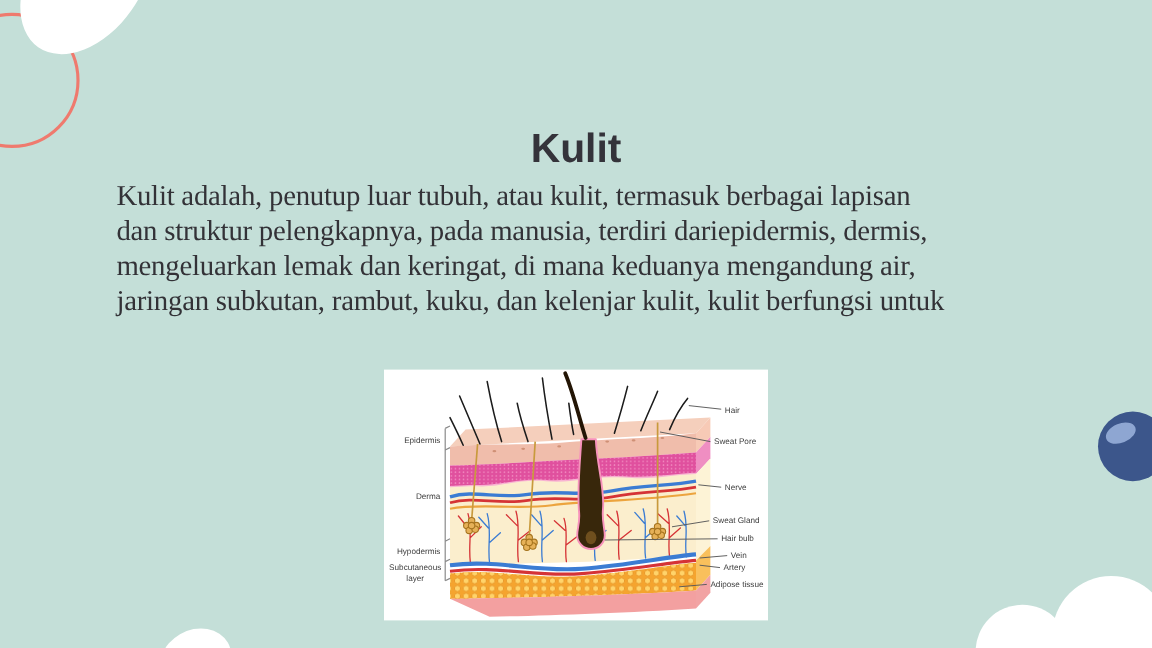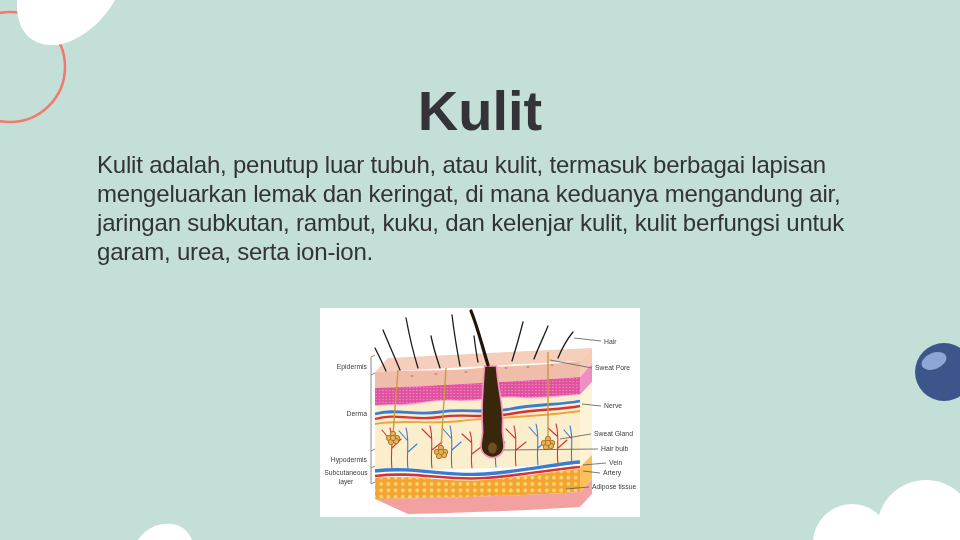--- a/index.html
+++ b/index.html
@@ -1,24 +1,24 @@
 <!DOCTYPE html>
 <html><head>
 <meta charset="utf-8">
 <style>
   html,body{margin:0;padding:0;background:#9db8b0;}
   .stage{position:relative;width:960px;height:540px;overflow:hidden;
          background:#c4dfd8;font-family:"Liberation Sans",sans-serif;}
   .deco{position:absolute;inset:0;z-index:0;}
-  .title{position:absolute;top:48px;left:0;width:960px;text-align:center;
-         font-size:56px;line-height:50px;font-weight:bold;color:#34333a;
+  .title{position:absolute;top:76px;left:0;width:960px;text-align:center;
+         font-size:34px;line-height:50px;font-weight:bold;color:#34333a;
          letter-spacing:0px;z-index:2;}
   .bodytext{position:absolute;top:150px;left:97px;z-index:2;color:#333237;
             font-size:24px;line-height:29px;letter-spacing:-0.2px;}
-  .bodytext .ln{white-space:nowrap;}
+  .bodytext .ln{white-space:nowrap;font-family:Liberation Serif, serif;}
   .figure{position:absolute;left:320px;top:308px;width:320px;height:209px;
           background:#ffffff;z-index:1;}
   .figure svg{display:block;}
   text{font-family:"Liberation Sans",sans-serif;}
 </style>
 </head>
 <body>
 
 <div class="stage">
 
@@ -32,23 +32,23 @@
       <circle cx="852" cy="543" r="39"></circle>
       <rect x="870" y="520" width="90" height="20"></rect>
     </g>
     <ellipse cx="163" cy="551" rx="31" ry="26" transform="rotate(-30 163 551)" fill="#ffffff"></ellipse>
   </svg>
 
   <h1 class="title">Kulit</h1>
 
   <div class="bodytext">
     <div class="ln">Kulit adalah, penutup luar tubuh, atau kulit, termasuk berbagai lapisan</div>
+    <div class="ln">dan struktur pelengkapnya, pada manusia, terdiri dariepidermis, dermis,</div>
     <div class="ln">mengeluarkan lemak dan keringat, di mana keduanya mengandung air,</div>
     <div class="ln">jaringan subkutan, rambut, kuku, dan kelenjar kulit, kulit berfungsi untuk</div>
-    <div class="ln">garam, urea, serta ion-ion.</div>
   </div>
 
   <div class="figure">
     <svg width="320" height="209" viewBox="0 0 320 209">
       <defs>
         <pattern id="mdots" width="3.4" height="3" patternUnits="userSpaceOnUse">
           <circle cx="1.7" cy="1.5" r="0.65" fill="#f9a3cf" opacity="0.9"></circle>
         </pattern>
         <pattern id="fat" width="7.2" height="6.4" patternUnits="userSpaceOnUse">
           <circle cx="3.6" cy="3.2" r="2.55" fill="#ffd36a" stroke="#e9992b" stroke-width="0.8"></circle>

